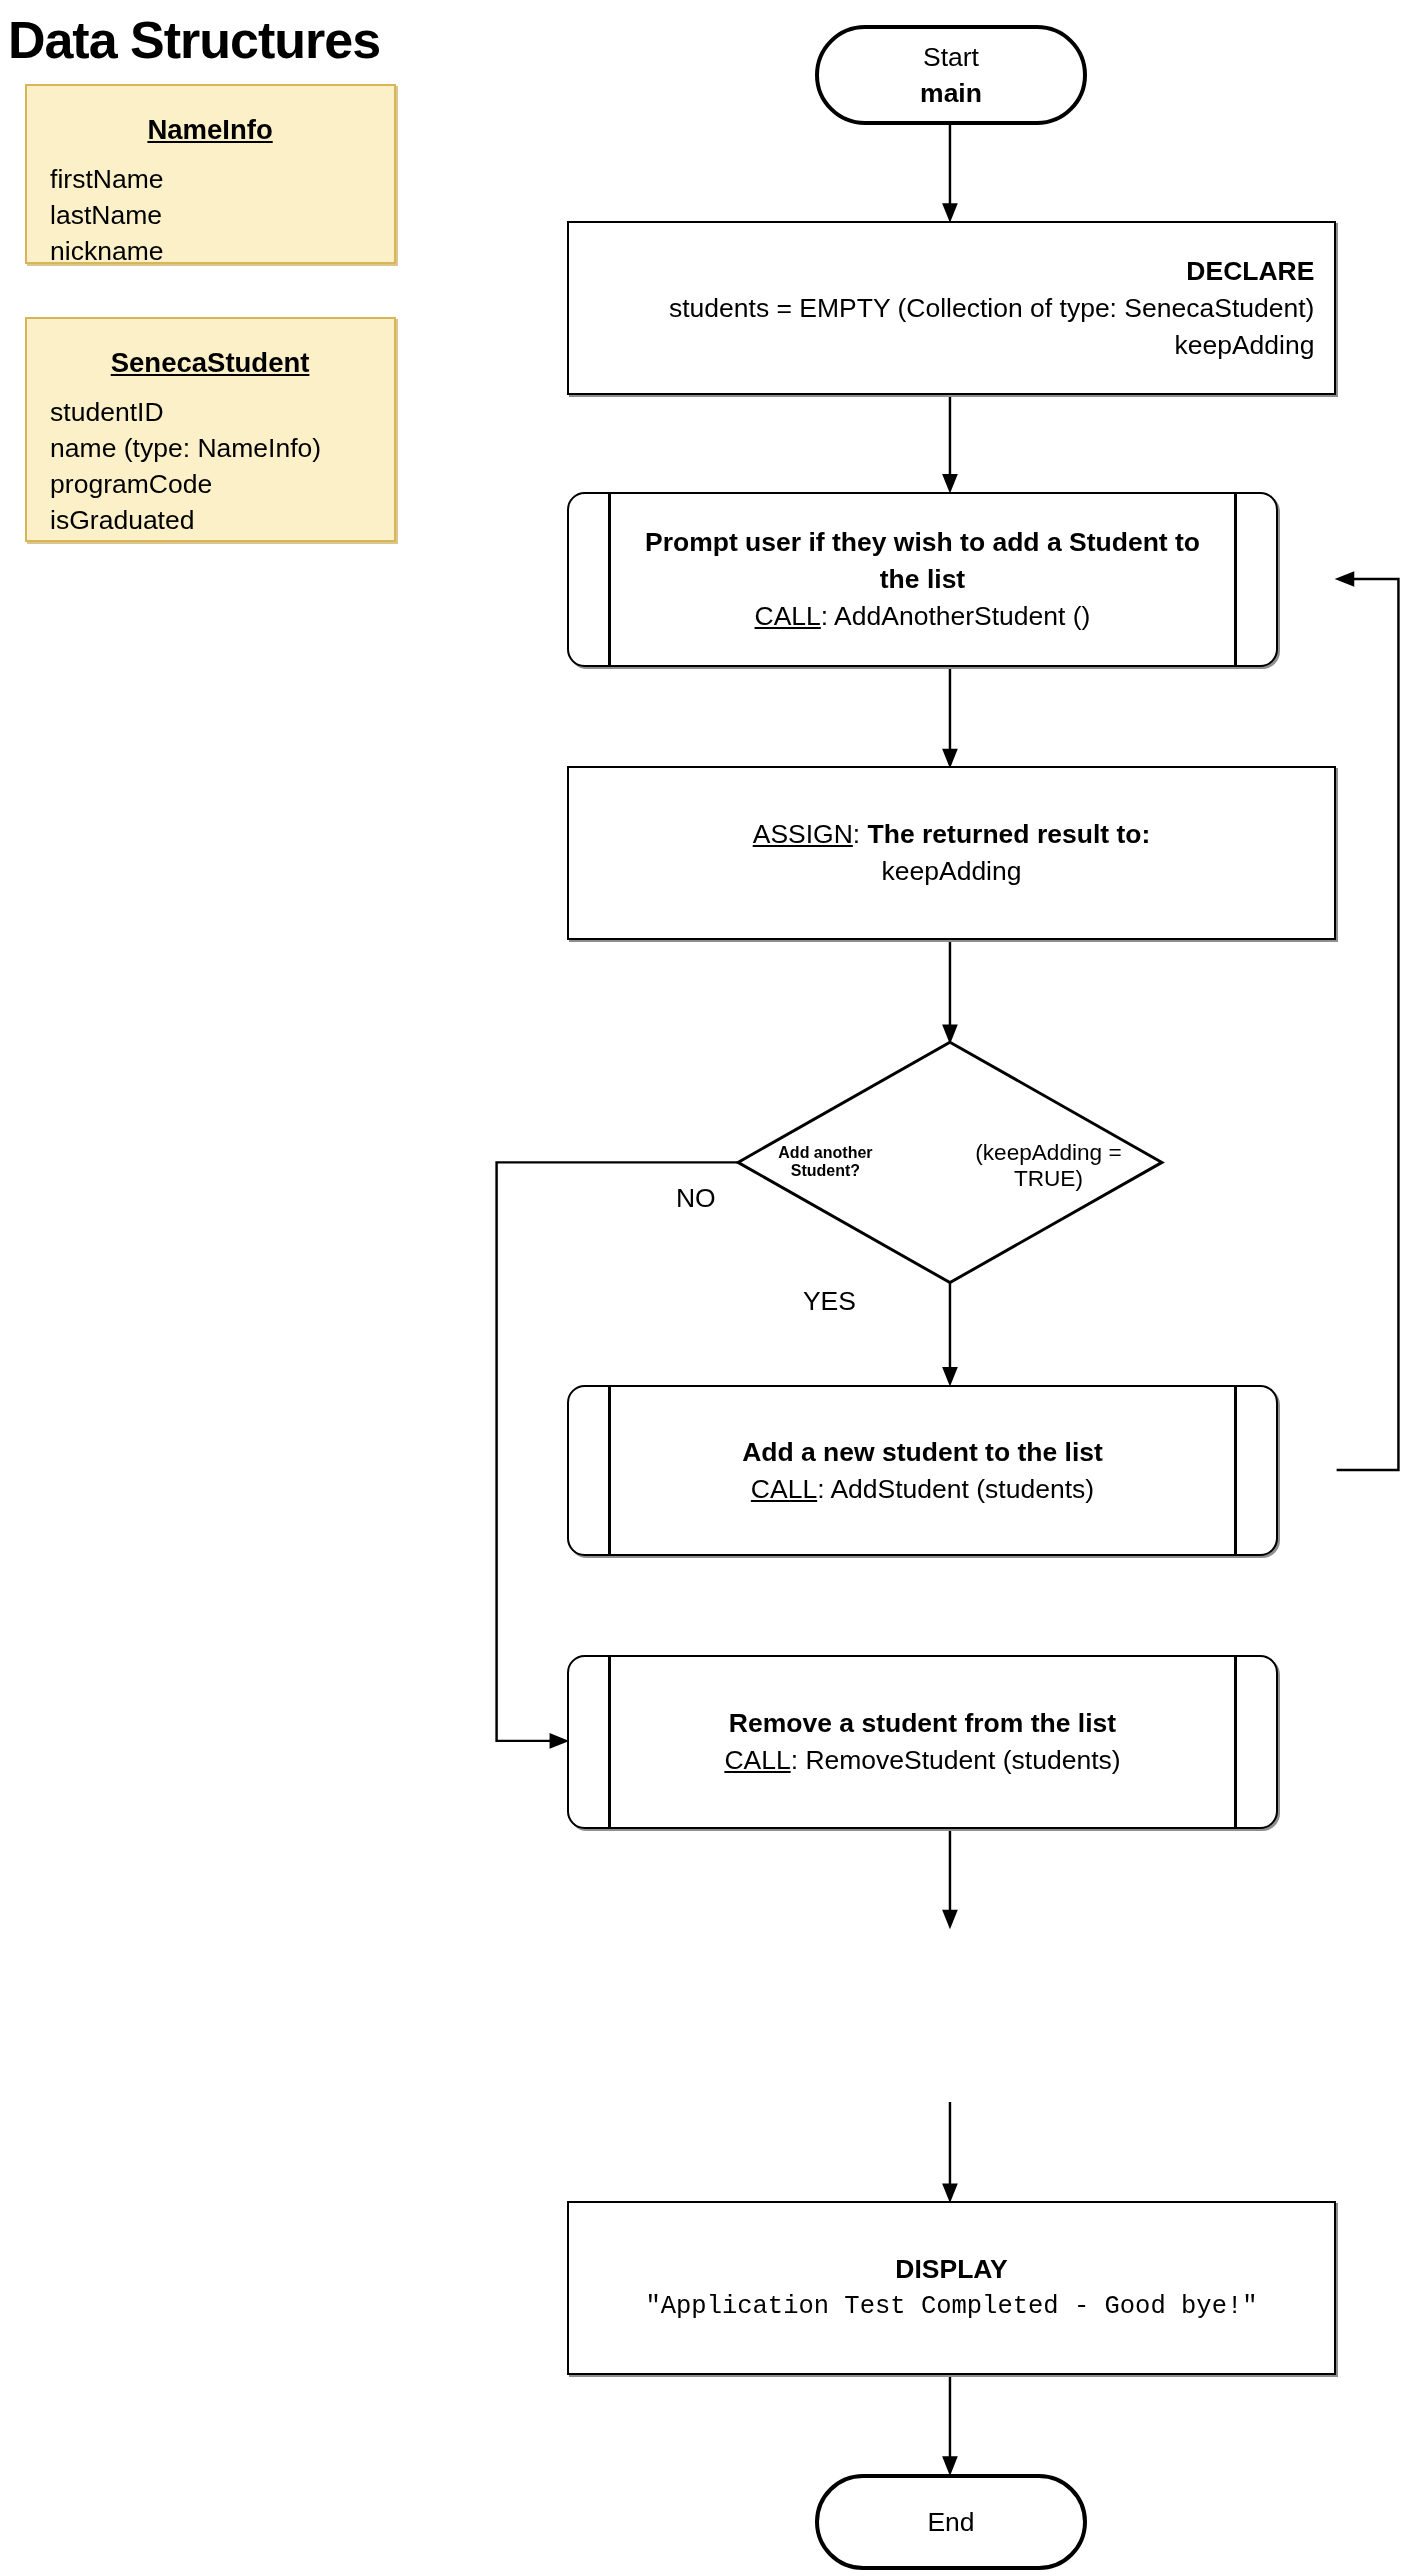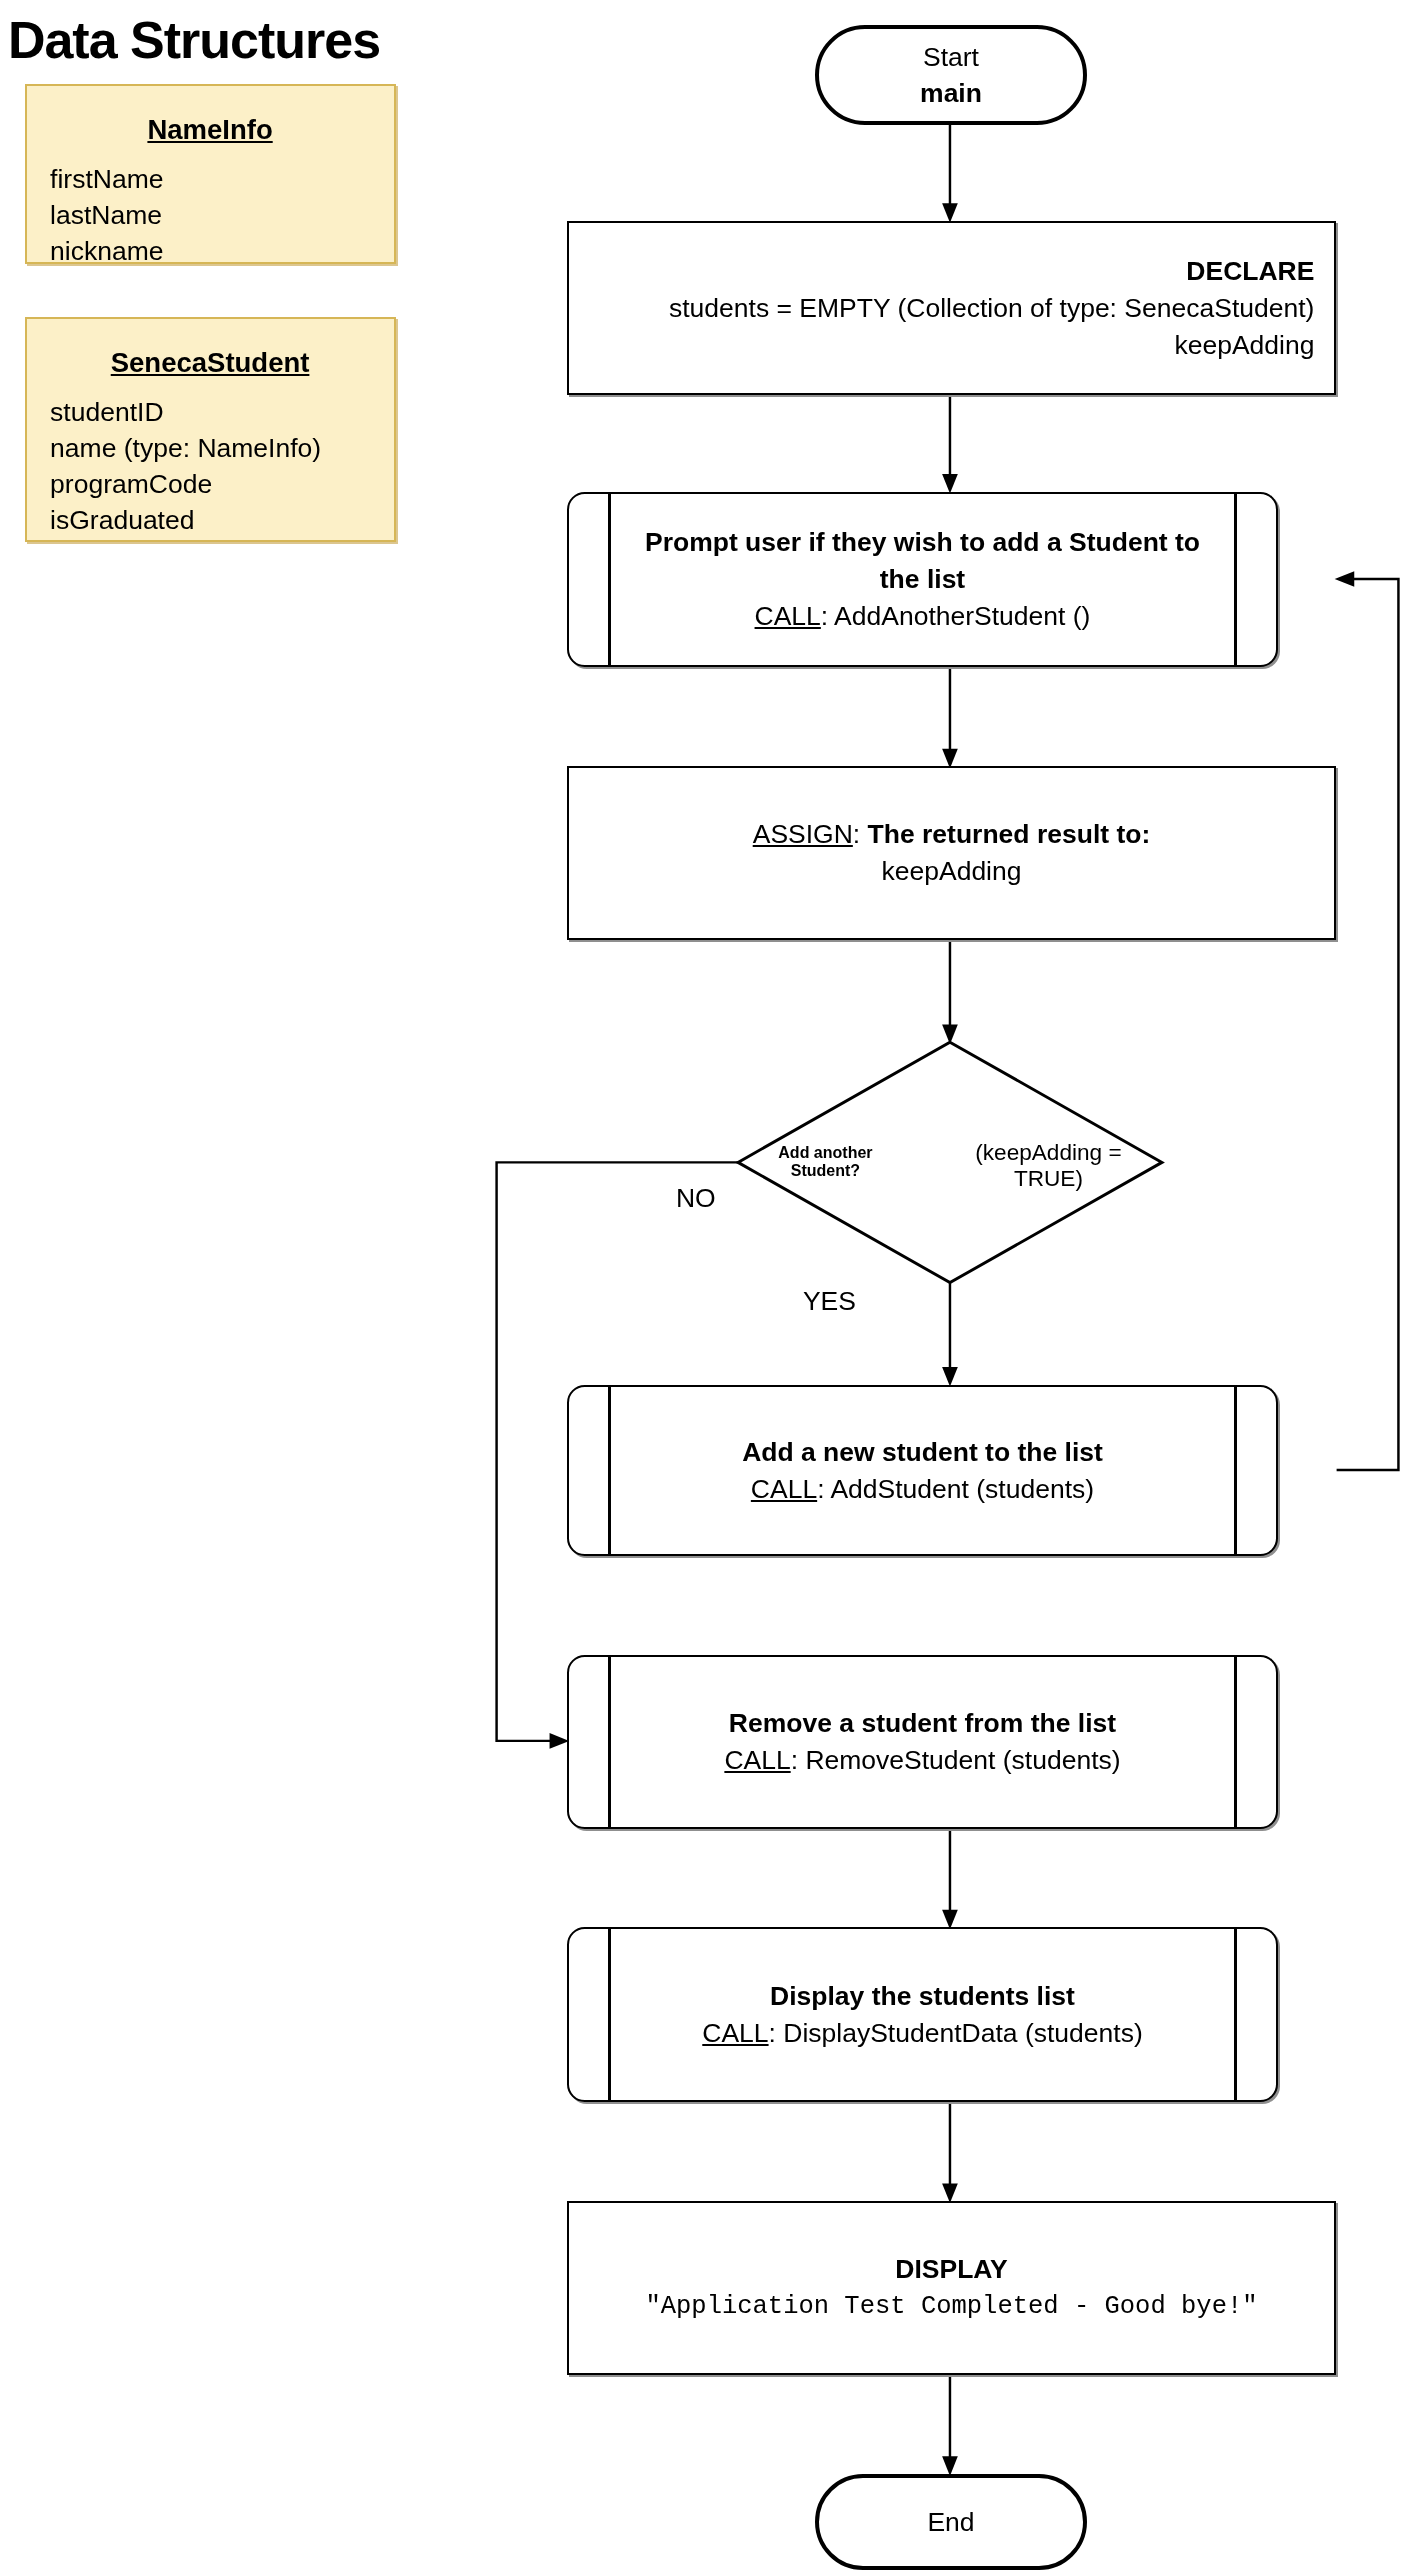--- a/index.html
+++ b/index.html
@@ -166,24 +166,20 @@
   <div class="shape predef" style="top:1385px;height:171px;">
     <div class="b">Add a new student to the list</div>
     <div><span class="u">CALL</span><span>: AddStudent (students)</span></div>
   </div>
 
   <div class="shape predef" style="top:1655px;height:174px;">
     <div class="b">Remove a student from the list</div>
     <div><span class="u">CALL</span><span>: RemoveStudent (students)</span></div>
   </div>
 
-  <div class="shape predef" style="top:1927px;height:175px;">
-    <div class="b">Display the students list</div>
-    <div><span class="u">CALL</span><span>: DisplayStudentData (students)</span></div>
-  </div>
 
   <div class="shape rect" style="top:2201px;height:174px;">
     <div class="b">DISPLAY</div>
     <div class="mono">"Application Test Completed - Good bye!"</div>
   </div>
 
   <div class="shape terminator" style="top:2474px;height:96px;">
     <div>End</div>
   </div>
 

